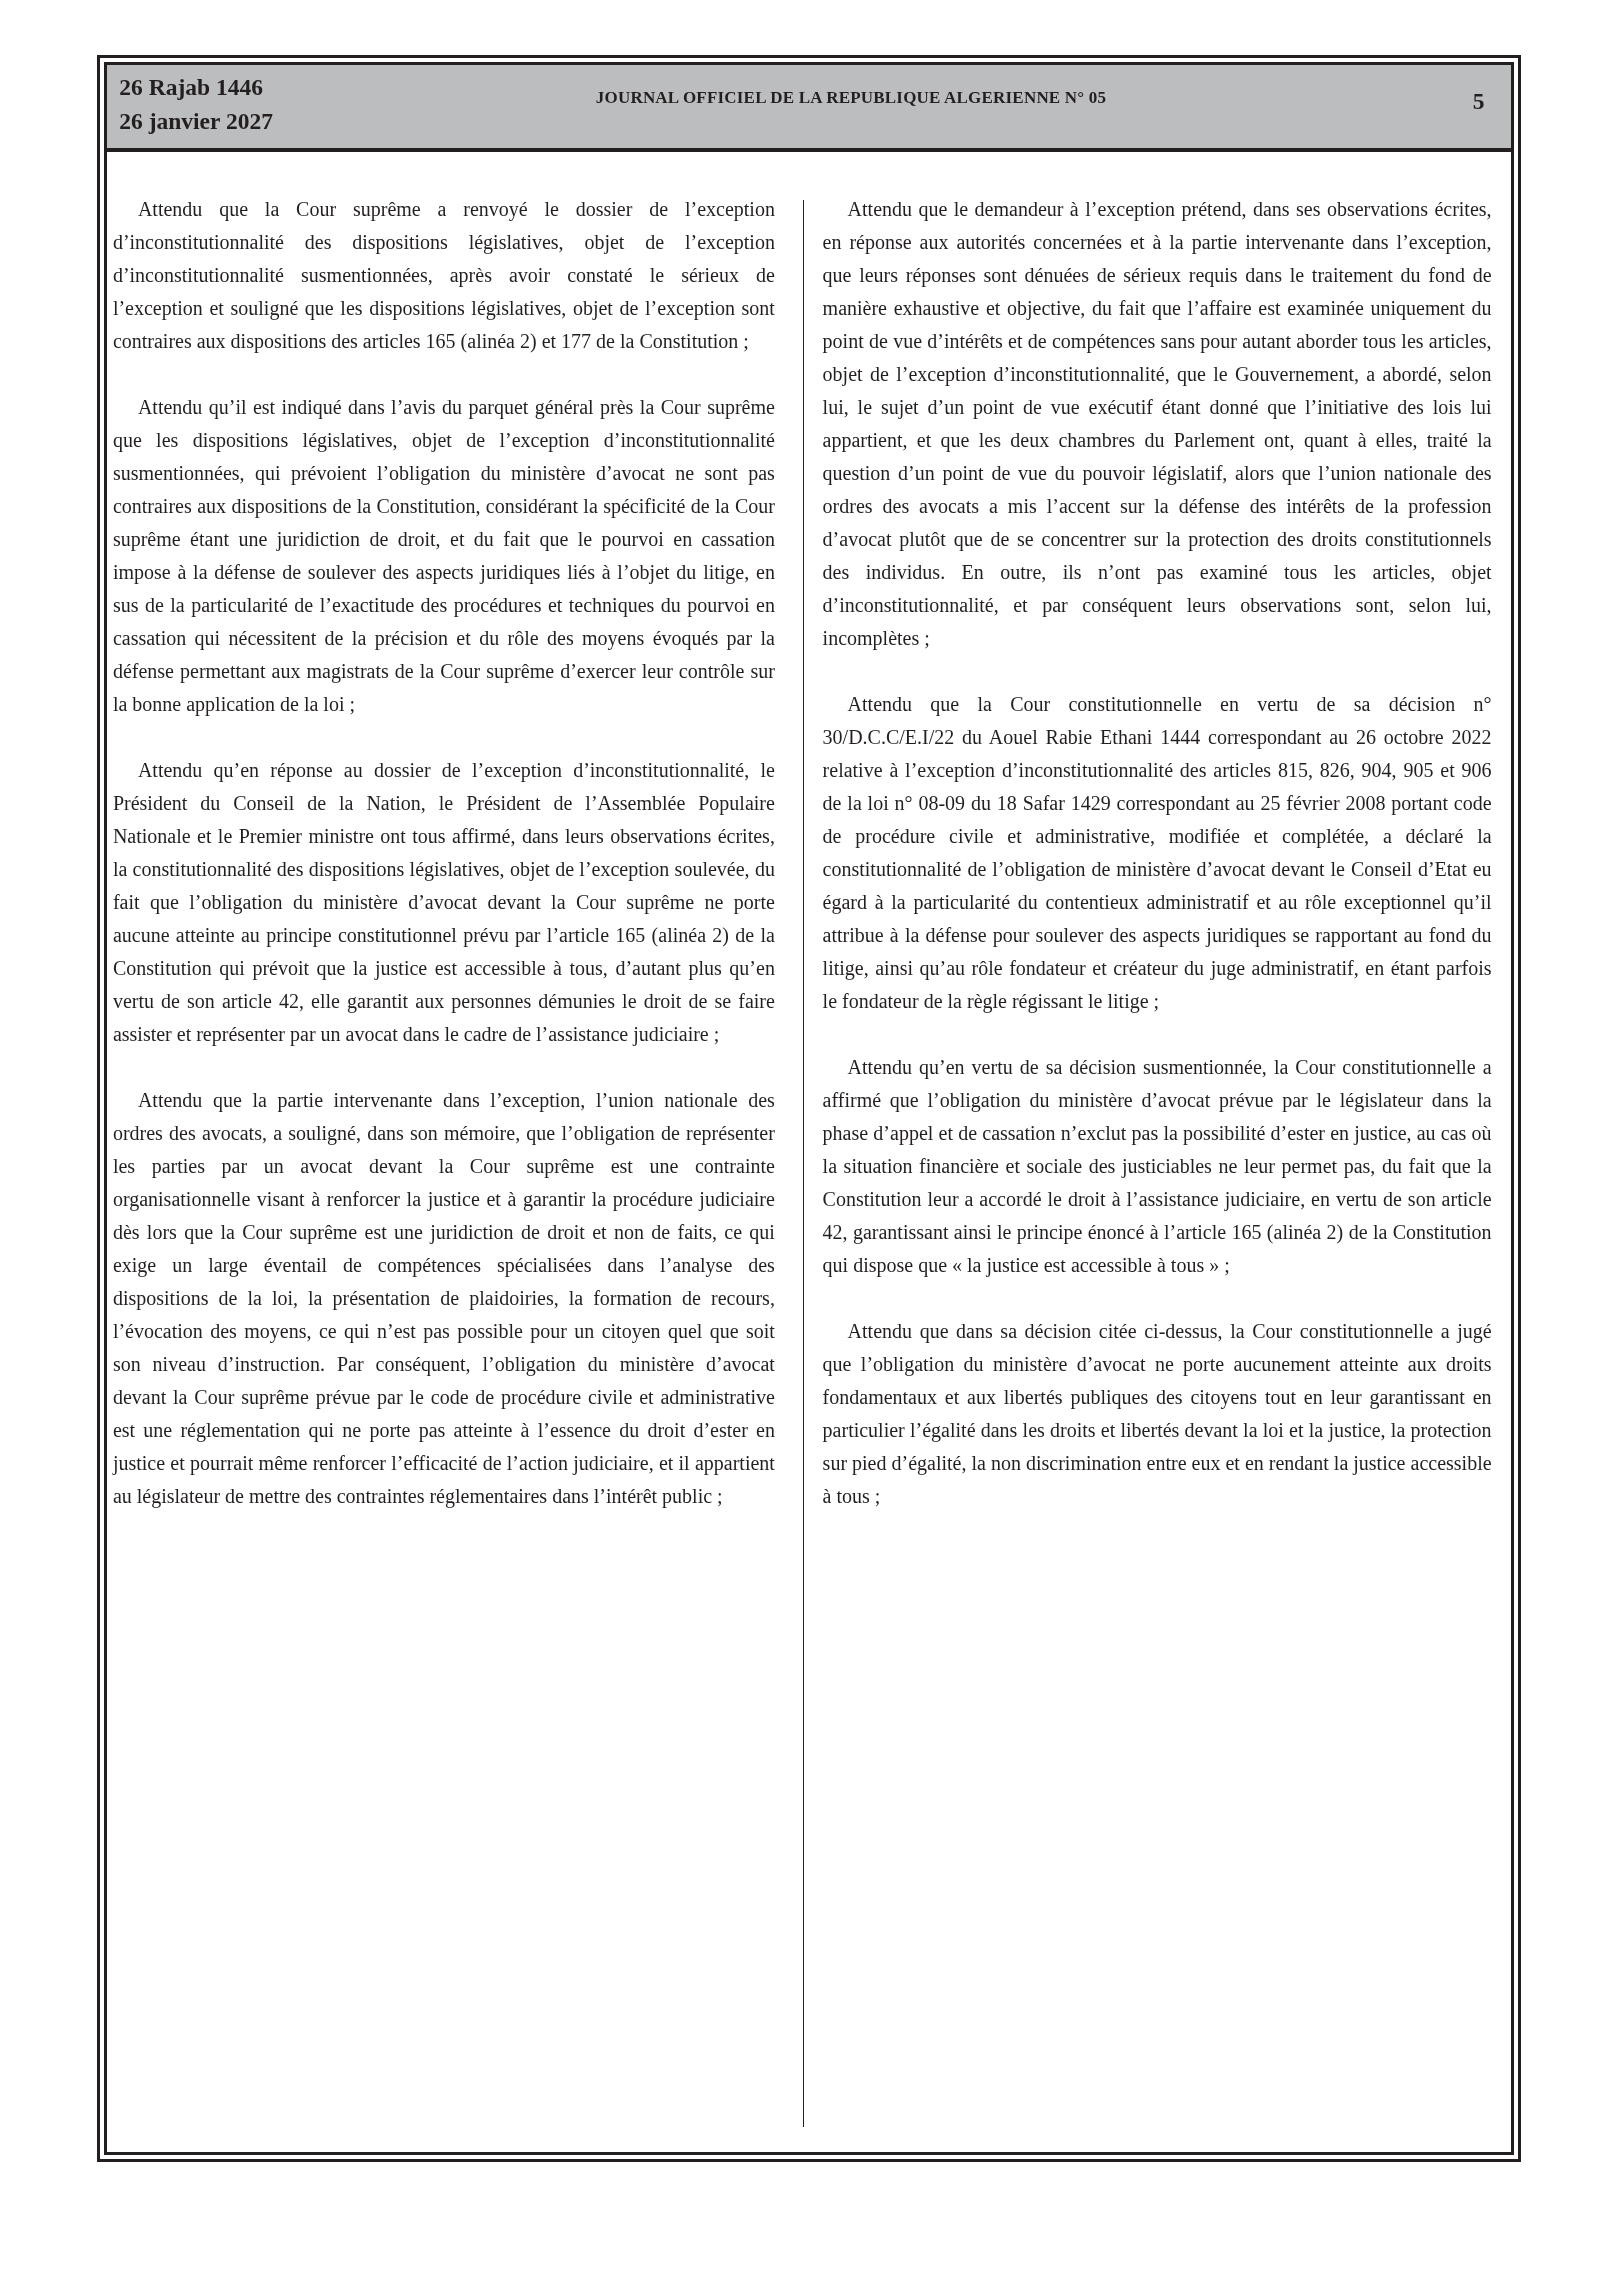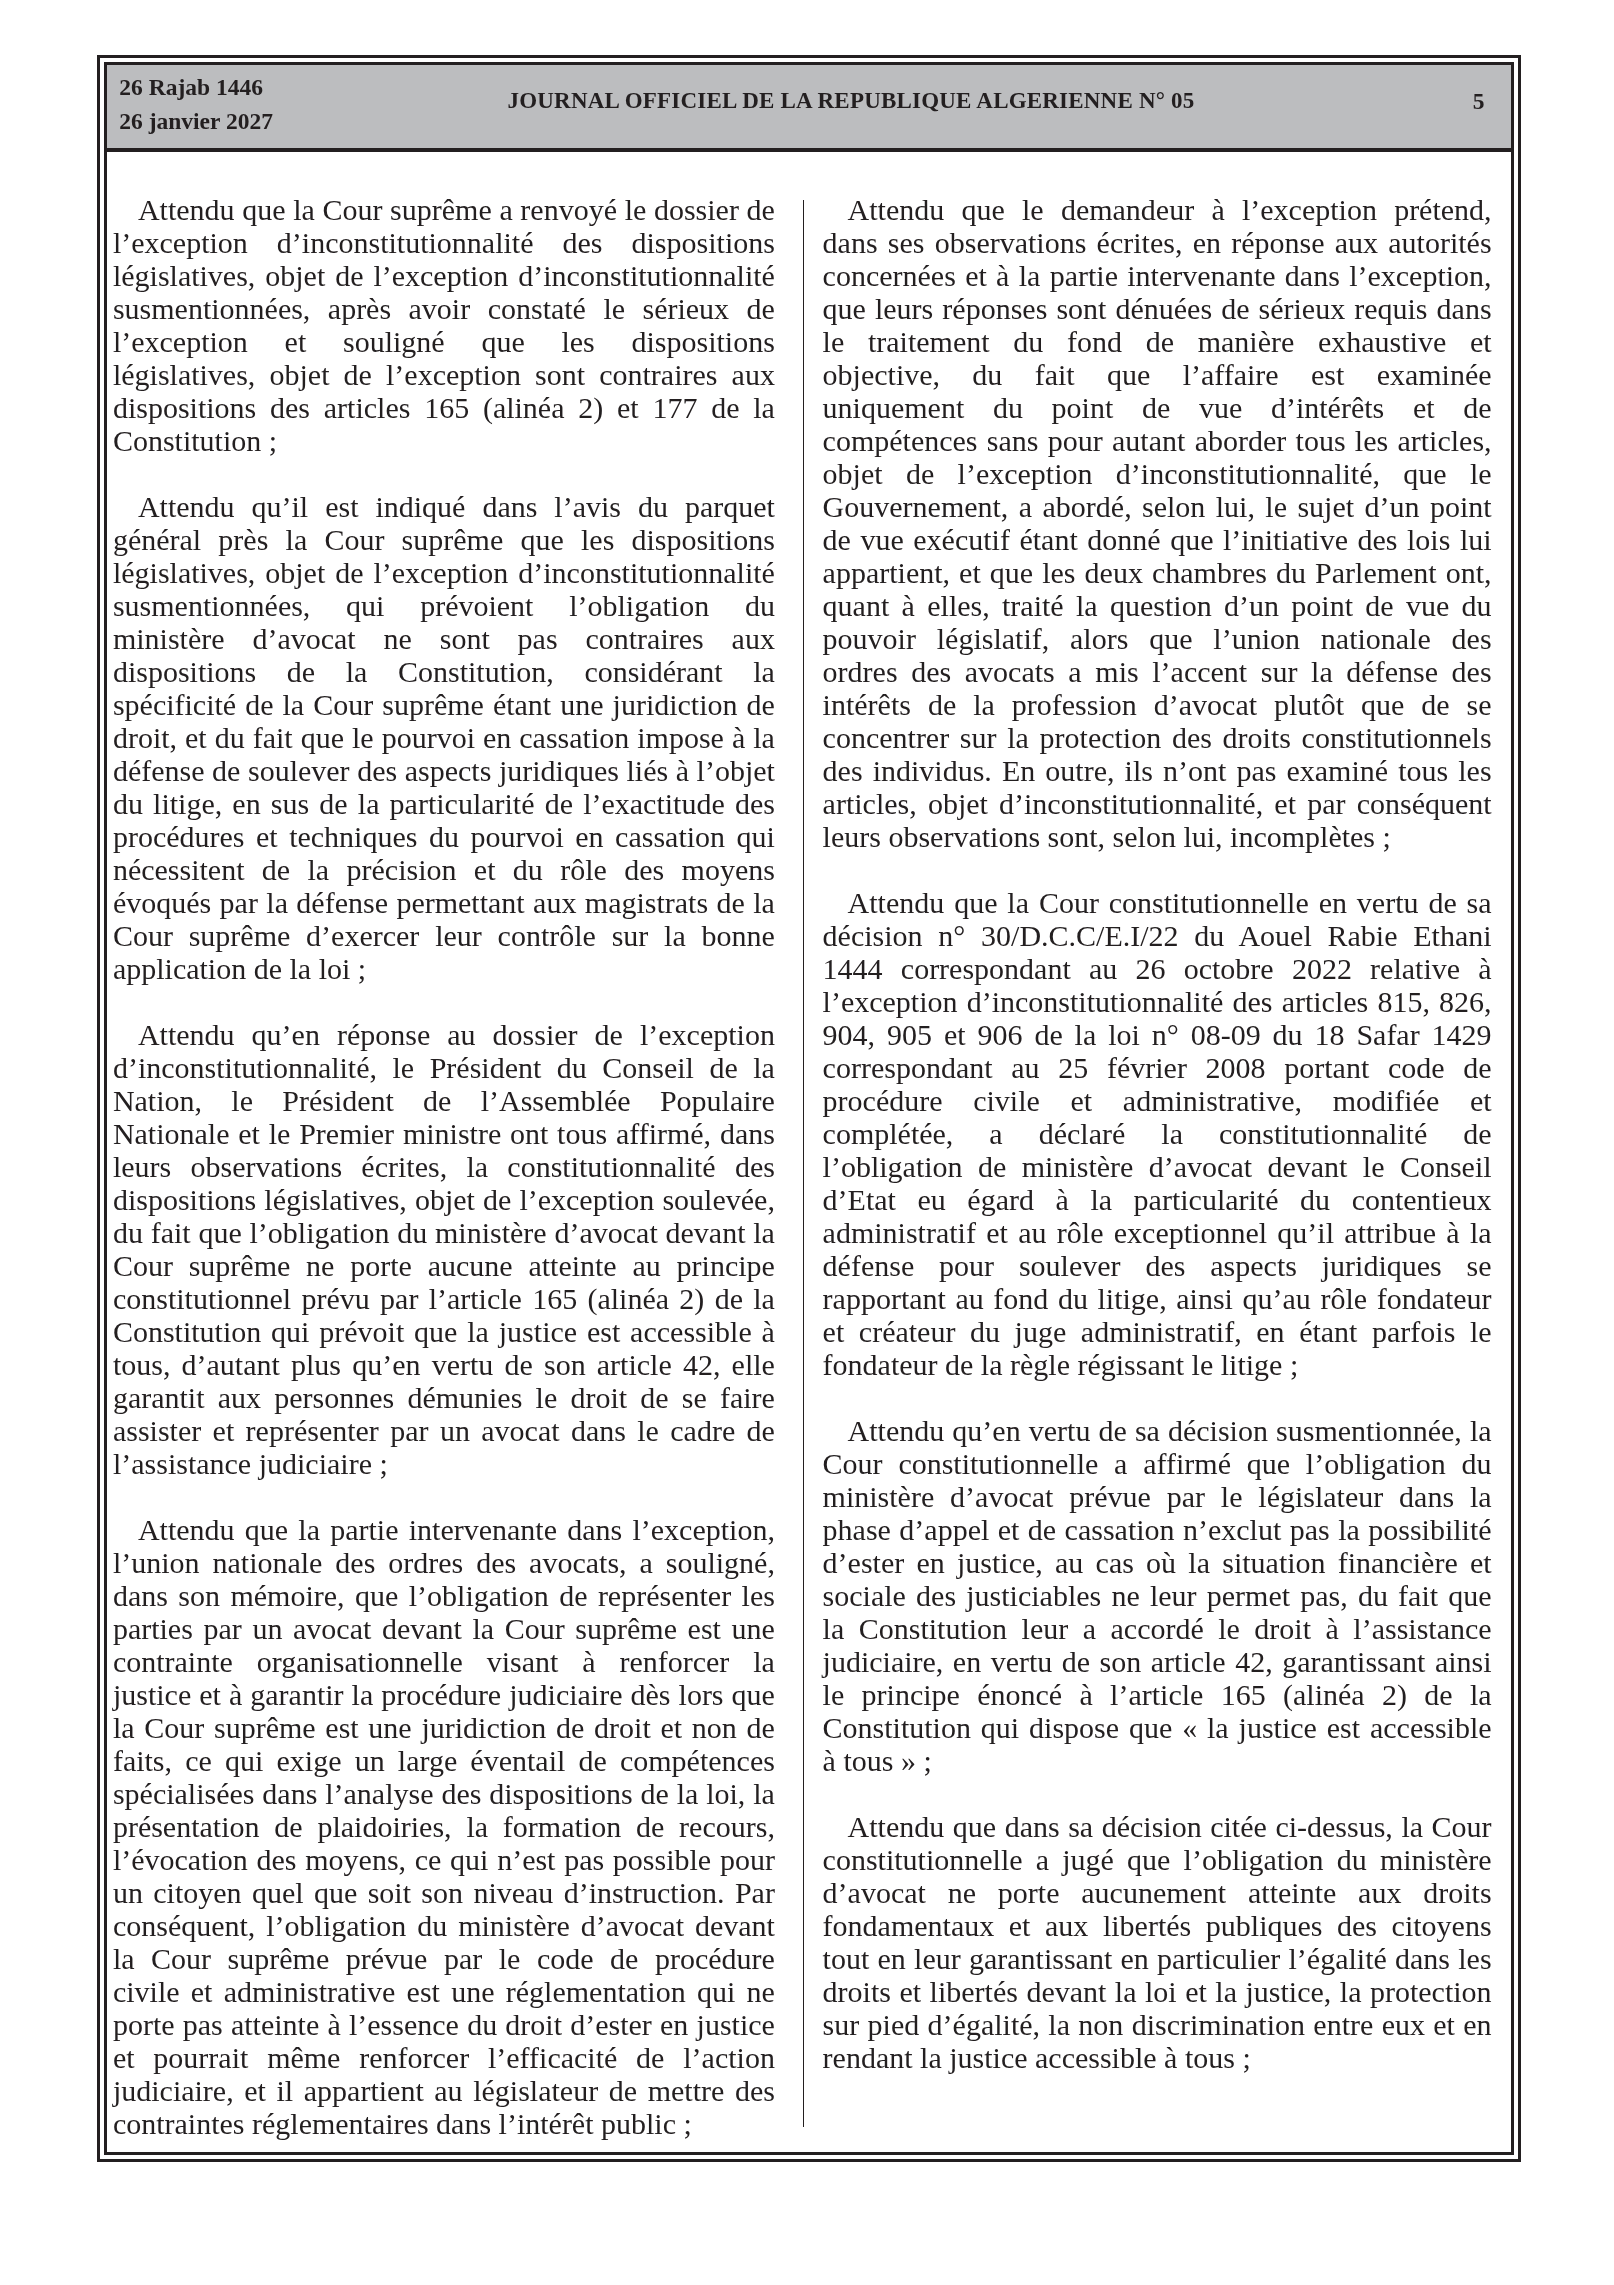--- a/index.html
+++ b/index.html
@@ -15,32 +15,32 @@
   .header {
     position: absolute; left: 0; top: 0; right: 0; height: 83px;
     background: #bcbdbf; border-bottom: 4.5px solid #231f20;
     font-family: Liberation Serif, serif; font-weight: bold; color: #231f20;
   }
   .header .dates {
     position: absolute; left: 12.7px; top: 5.4px; font-size: 23.5px; line-height: 34px;
   }
   .header .title {
     position: absolute; left: 0; right: 0; top: 23.5px; text-align: center;
-    font-size: 23px; letter-spacing: 0.2px; padding-left: 84px;
+    font-size: 17px; letter-spacing: 0.2px; padding-left: 84px;
   }
   .header .page-num {
     position: absolute; right: 27px; top: 23.5px; font-size: 23.5px;
   }
   .divider {
     position: absolute; left: 696px; top: 135px; width: 1.8px; height: 1927px;
     background: #231f20;
   }
   .col {
     position: absolute; top: 128px;
-    font-family: "Liberation Serif", serif; font-size: 30px; line-height: 33px;
+    font-family: "Liberation Serif", serif; font-size: 20px; line-height: 33px;
     color: #231f20; text-align: justify; hyphens: none;
   }
   .col.left { left: 6.3px; width: 662px; }
   .col.right { left: 716px; width: 669px; }
   .col p { margin: 0 0 33px 0; text-indent: 25px; }
 </style>
 </head>
 <body>
 
 <div class="frame-outer">

